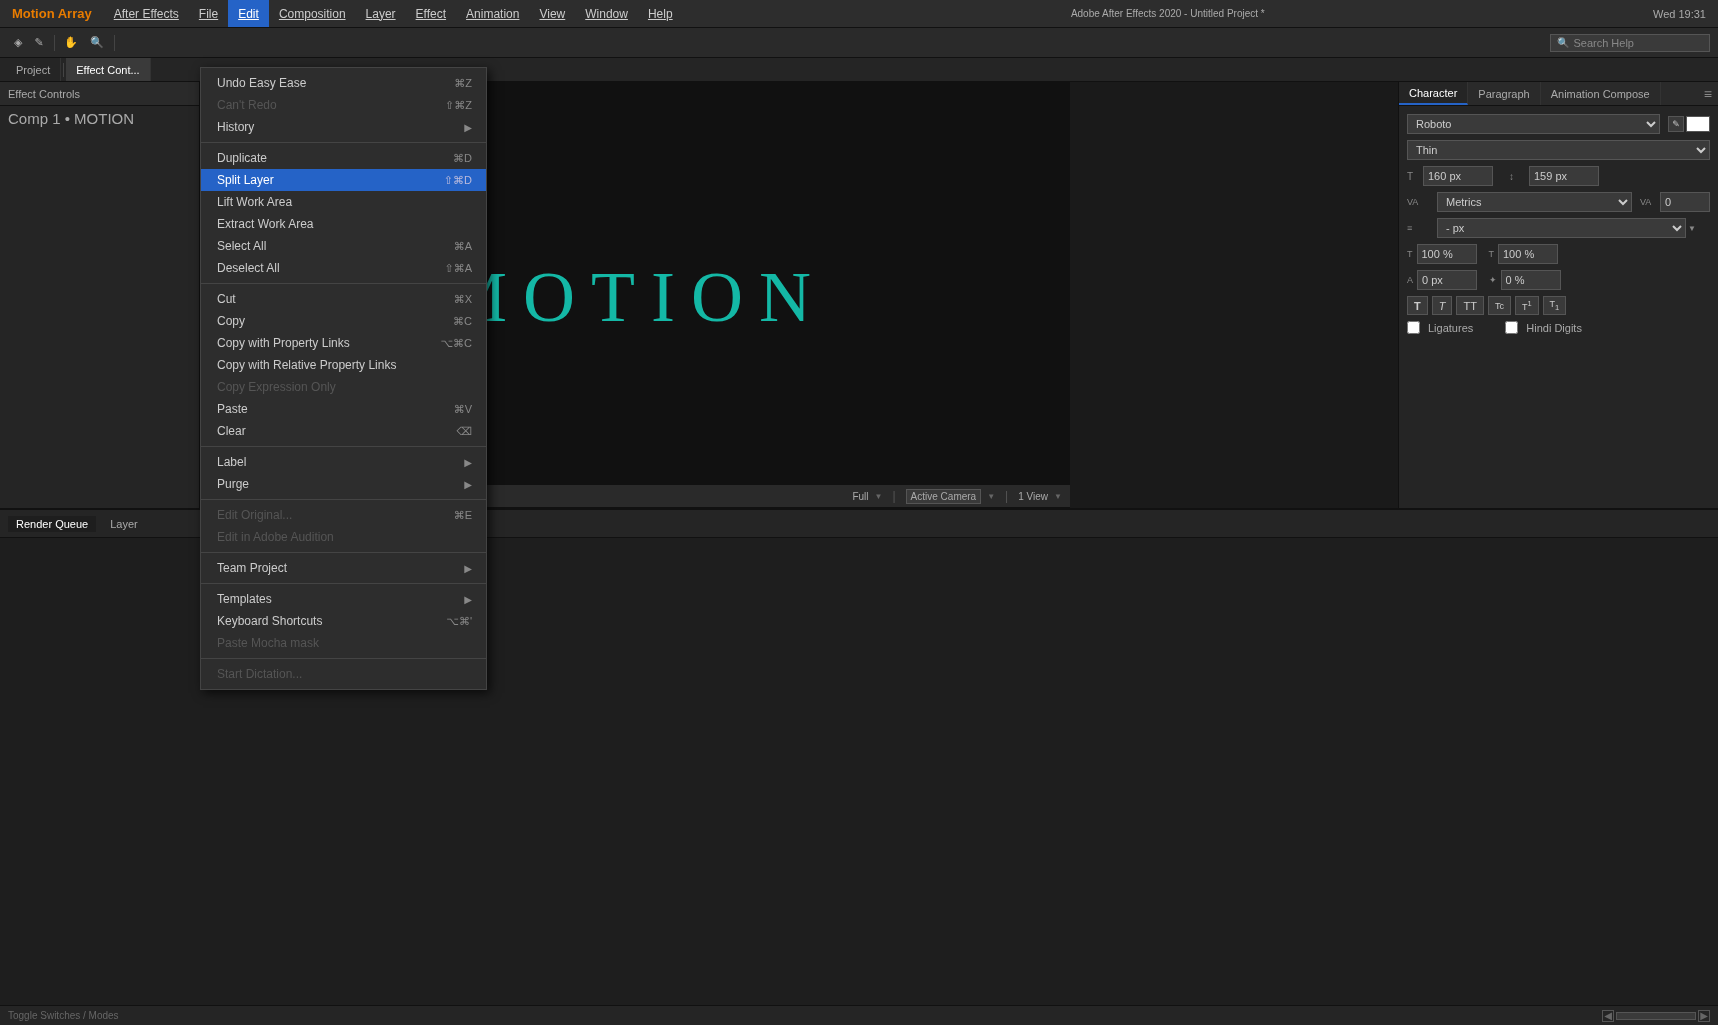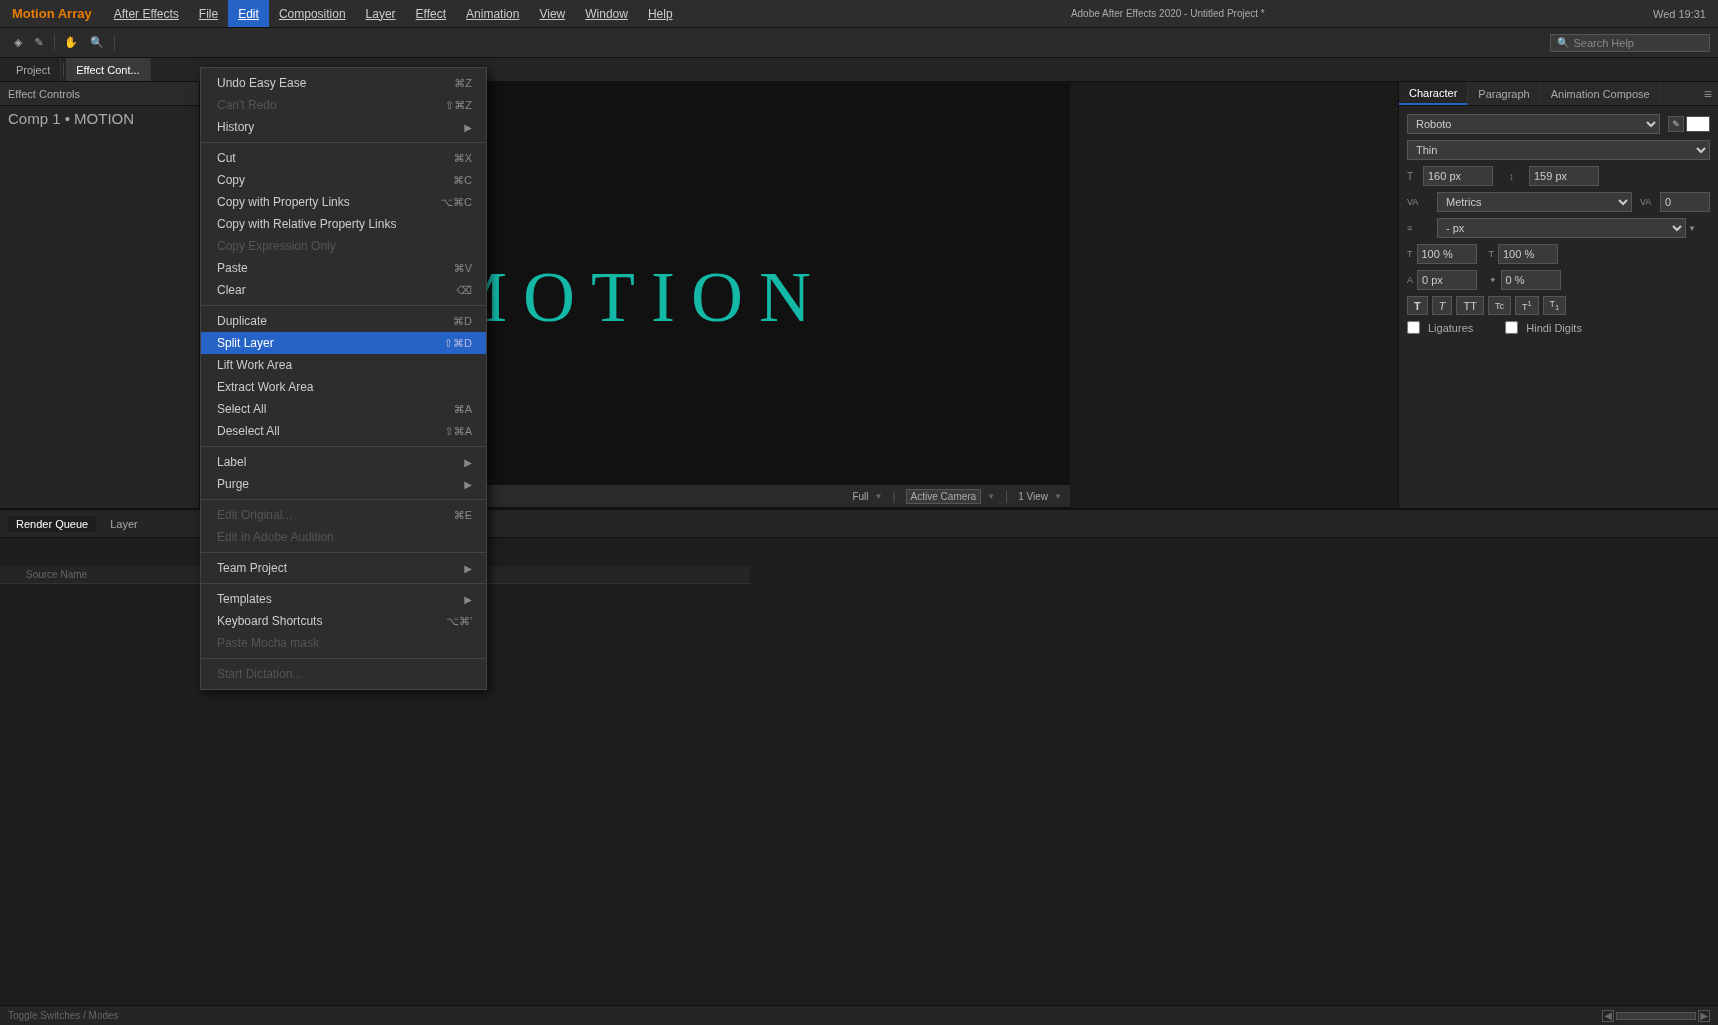--- a/index.html
+++ b/index.html
@@ -536,24 +536,20 @@
   </div>
 </div>
 
 <div id="timeline-area">
 
   <div id="timeline-header">
     <div class="tl-tab active">Render Queue</div>
     <div class="tl-tab">Layer</div>
   </div>
 
-  <div class="layer-header-row" style="position:absolute; top:56px; left:0; width:750px;">
-    <span class="lh-item"></span>
-    <span class="lh-item">Source Name</span>
-  </div>
 
   <div id="layers-panel">
     
     
     
     
     
     
     
     
@@ -593,69 +589,69 @@
       <span class="menu-shortcut">⇧⌘Z</span>
     </div>
     <div class="menu-option">
       <span>History</span>
       <span class="menu-arrow">▶</span>
     </div>
   </div>
 
   <div class="menu-section">
     <div class="menu-option">
-      <span>Cut</span>
-      <span class="menu-shortcut">⌘X</span>
-    </div>
-    <div class="menu-option">
-      <span>Copy</span>
-      <span class="menu-shortcut">⌘C</span>
-    </div>
-    <div class="menu-option">
-      <span>Copy with Property Links</span>
-      <span class="menu-shortcut">⌥⌘C</span>
-    </div>
-    <div class="menu-option">
-      <span>Copy with Relative Property Links</span>
-    </div>
-    <div class="menu-option disabled">
-      <span>Copy Expression Only</span>
-    </div>
-    <div class="menu-option">
-      <span>Paste</span>
-      <span class="menu-shortcut">⌘V</span>
-    </div>
-    <div class="menu-option">
-      <span>Clear</span>
-      <span class="menu-shortcut">⌫</span>
-    </div>
-  </div>
-
-  <div class="menu-section">
-    <div class="menu-option">
       <span>Duplicate</span>
       <span class="menu-shortcut">⌘D</span>
     </div>
     <div class="menu-option active-item">
       <span>Split Layer</span>
       <span class="menu-shortcut">⇧⌘D</span>
     </div>
     <div class="menu-option">
       <span>Lift Work Area</span>
     </div>
     <div class="menu-option">
       <span>Extract Work Area</span>
     </div>
     <div class="menu-option">
       <span>Select All</span>
       <span class="menu-shortcut">⌘A</span>
     </div>
     <div class="menu-option">
       <span>Deselect All</span>
       <span class="menu-shortcut">⇧⌘A</span>
+    </div>
+  </div>
+
+  <div class="menu-section">
+    <div class="menu-option">
+      <span>Cut</span>
+      <span class="menu-shortcut">⌘X</span>
+    </div>
+    <div class="menu-option">
+      <span>Copy</span>
+      <span class="menu-shortcut">⌘C</span>
+    </div>
+    <div class="menu-option">
+      <span>Copy with Property Links</span>
+      <span class="menu-shortcut">⌥⌘C</span>
+    </div>
+    <div class="menu-option">
+      <span>Copy with Relative Property Links</span>
+    </div>
+    <div class="menu-option disabled">
+      <span>Copy Expression Only</span>
+    </div>
+    <div class="menu-option">
+      <span>Paste</span>
+      <span class="menu-shortcut">⌘V</span>
+    </div>
+    <div class="menu-option">
+      <span>Clear</span>
+      <span class="menu-shortcut">⌫</span>
     </div>
   </div>
 
   <div class="menu-section">
     <div class="menu-option">
       <span>Label</span>
       <span class="menu-arrow">▶</span>
     </div>
     <div class="menu-option">
       <span>Purge</span>

